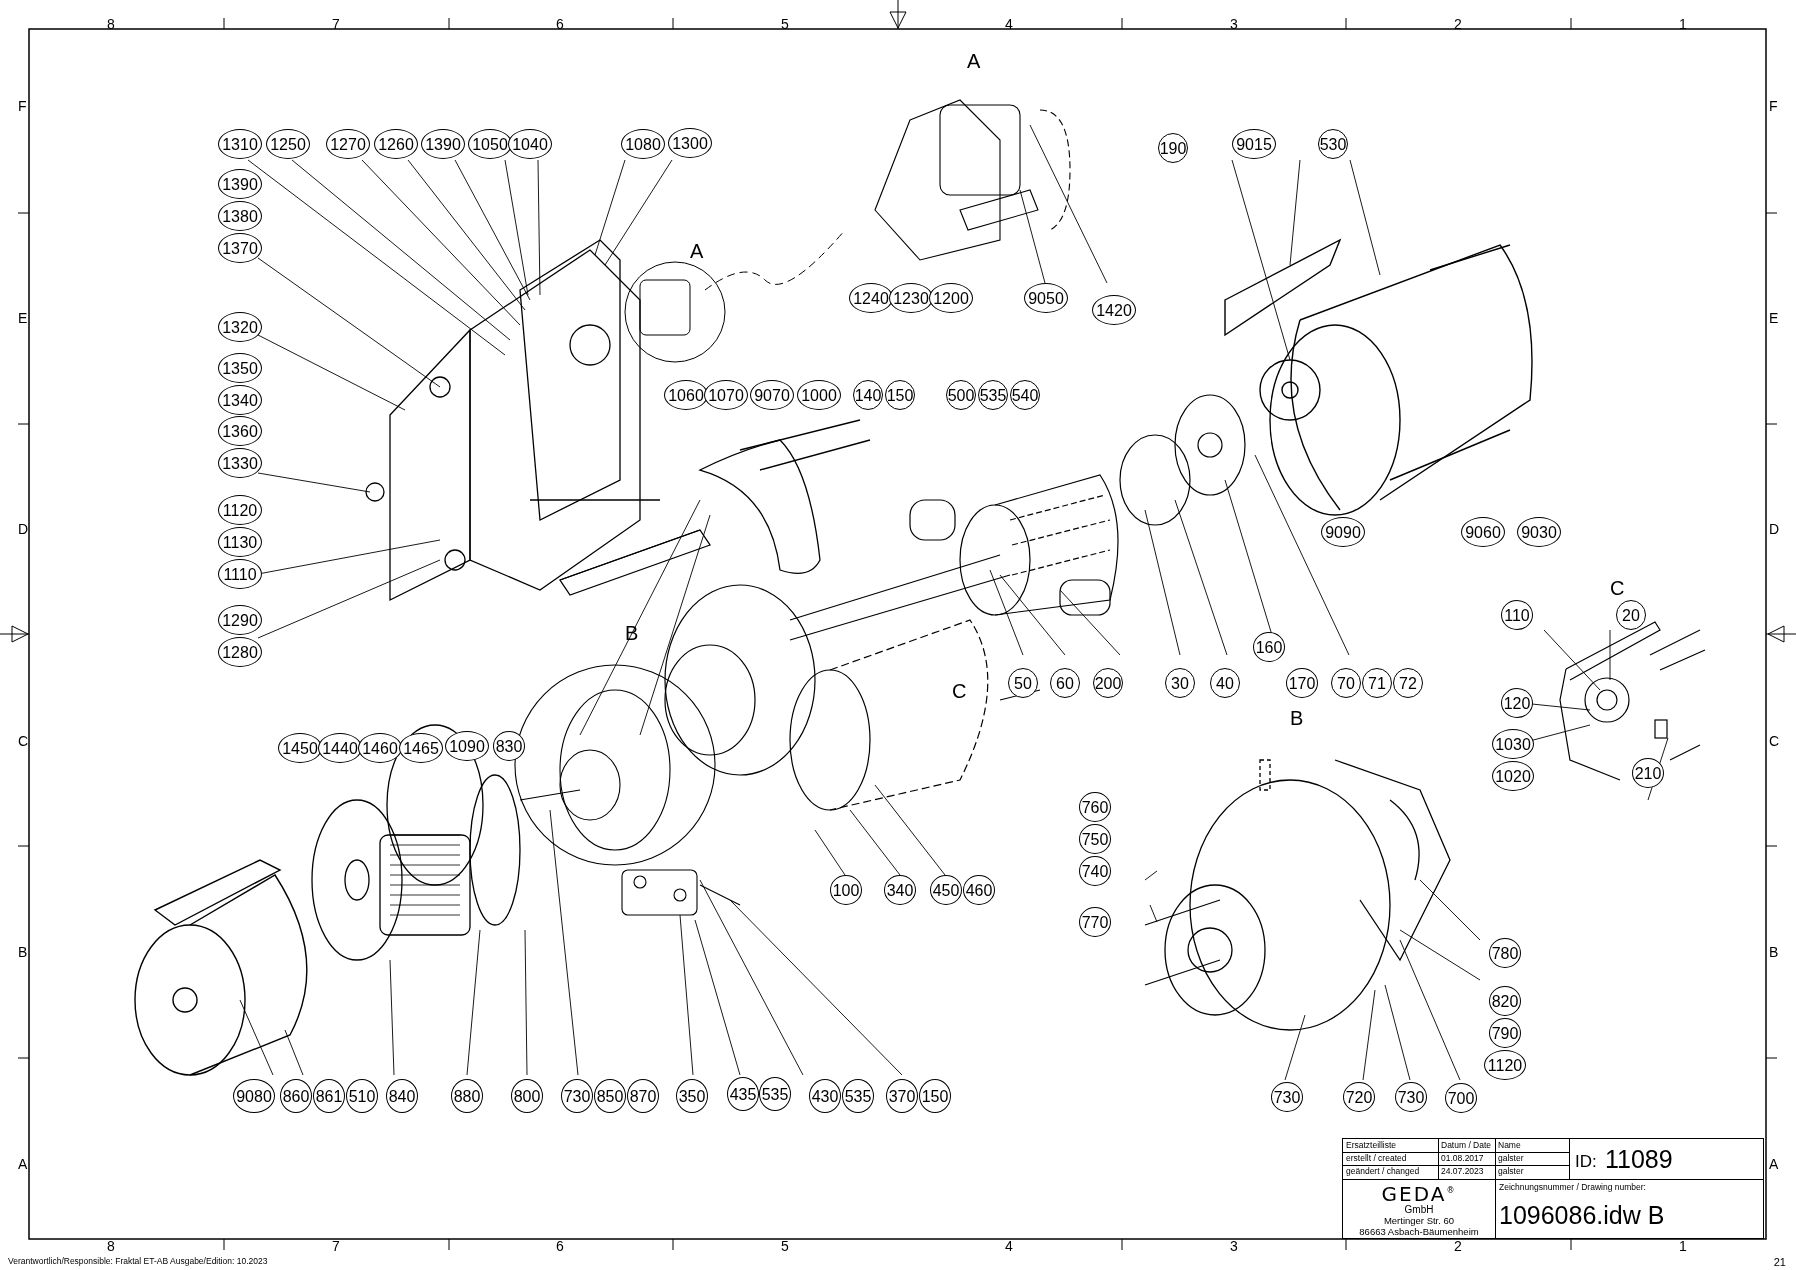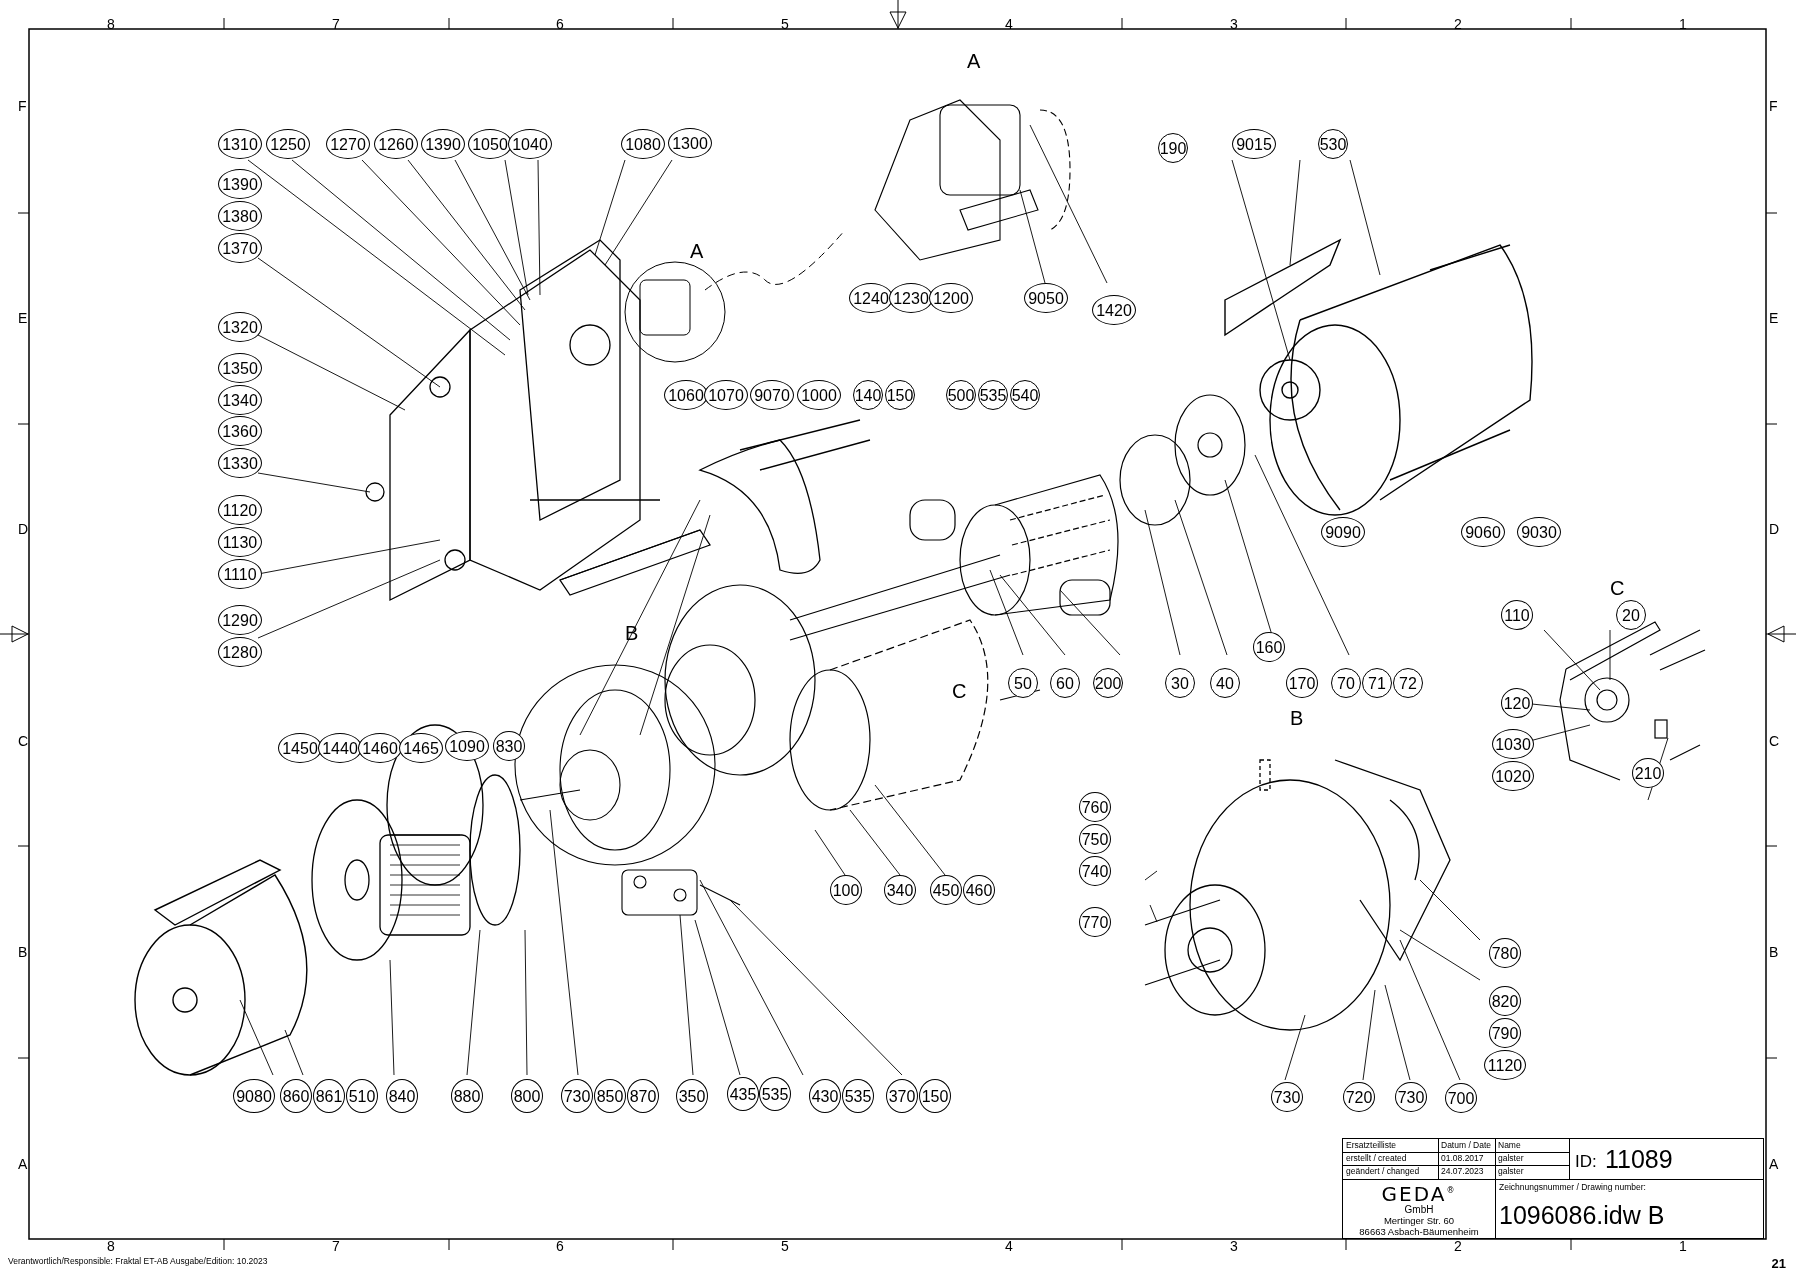--- a/index.html
+++ b/index.html
@@ -5,21 +5,21 @@
   html,body{margin:0;padding:0;background:#fff;}
   body{width:1796px;height:1270px;position:relative;overflow:hidden;font-family:"Liberation Sans",sans-serif;color:#000;}
   #sheet{position:absolute;left:0;top:0;width:1796px;height:1270px;}
   .zone{position:absolute;font-size:14px;}
   .bub{position:absolute;height:30px;border:1.3px solid #000;border-radius:50%;background:#fff;font-size:16px;line-height:30px;text-align:center;box-sizing:border-box;transform:translate(-50%,-50%);white-space:nowrap;}
   .view-label{position:absolute;font-size:20px;}
   #titleblock{position:absolute;left:1342px;top:1138px;width:422px;height:101px;border:1.5px solid #000;box-sizing:border-box;background:#fff;}
   .tb-cell{position:absolute;font-size:8.5px;line-height:13px;padding-left:3px;box-sizing:border-box;}
   .tb-line{position:absolute;background:#000;}
   #footer-note{position:absolute;left:8px;top:1256px;font-size:8.5px;}
-  #sheet-no{position:absolute;right:10px;top:1256px;font-size:13px;font-weight:bold;}
+  #sheet-no{position:absolute;right:10px;top:1256px;font-size:11px;}
 </style>
 </head>
 <body>
 
 <svg id="sheet" viewBox="0 0 1796 1270" xmlns="http://www.w3.org/2000/svg">
 
   <rect x="29" y="29" width="1737" height="1210" fill="none" stroke="#000" stroke-width="1.5"></rect>
 
   <g stroke="#000" stroke-width="1">
     <line x1="224" y1="18" x2="224" y2="29"></line>

